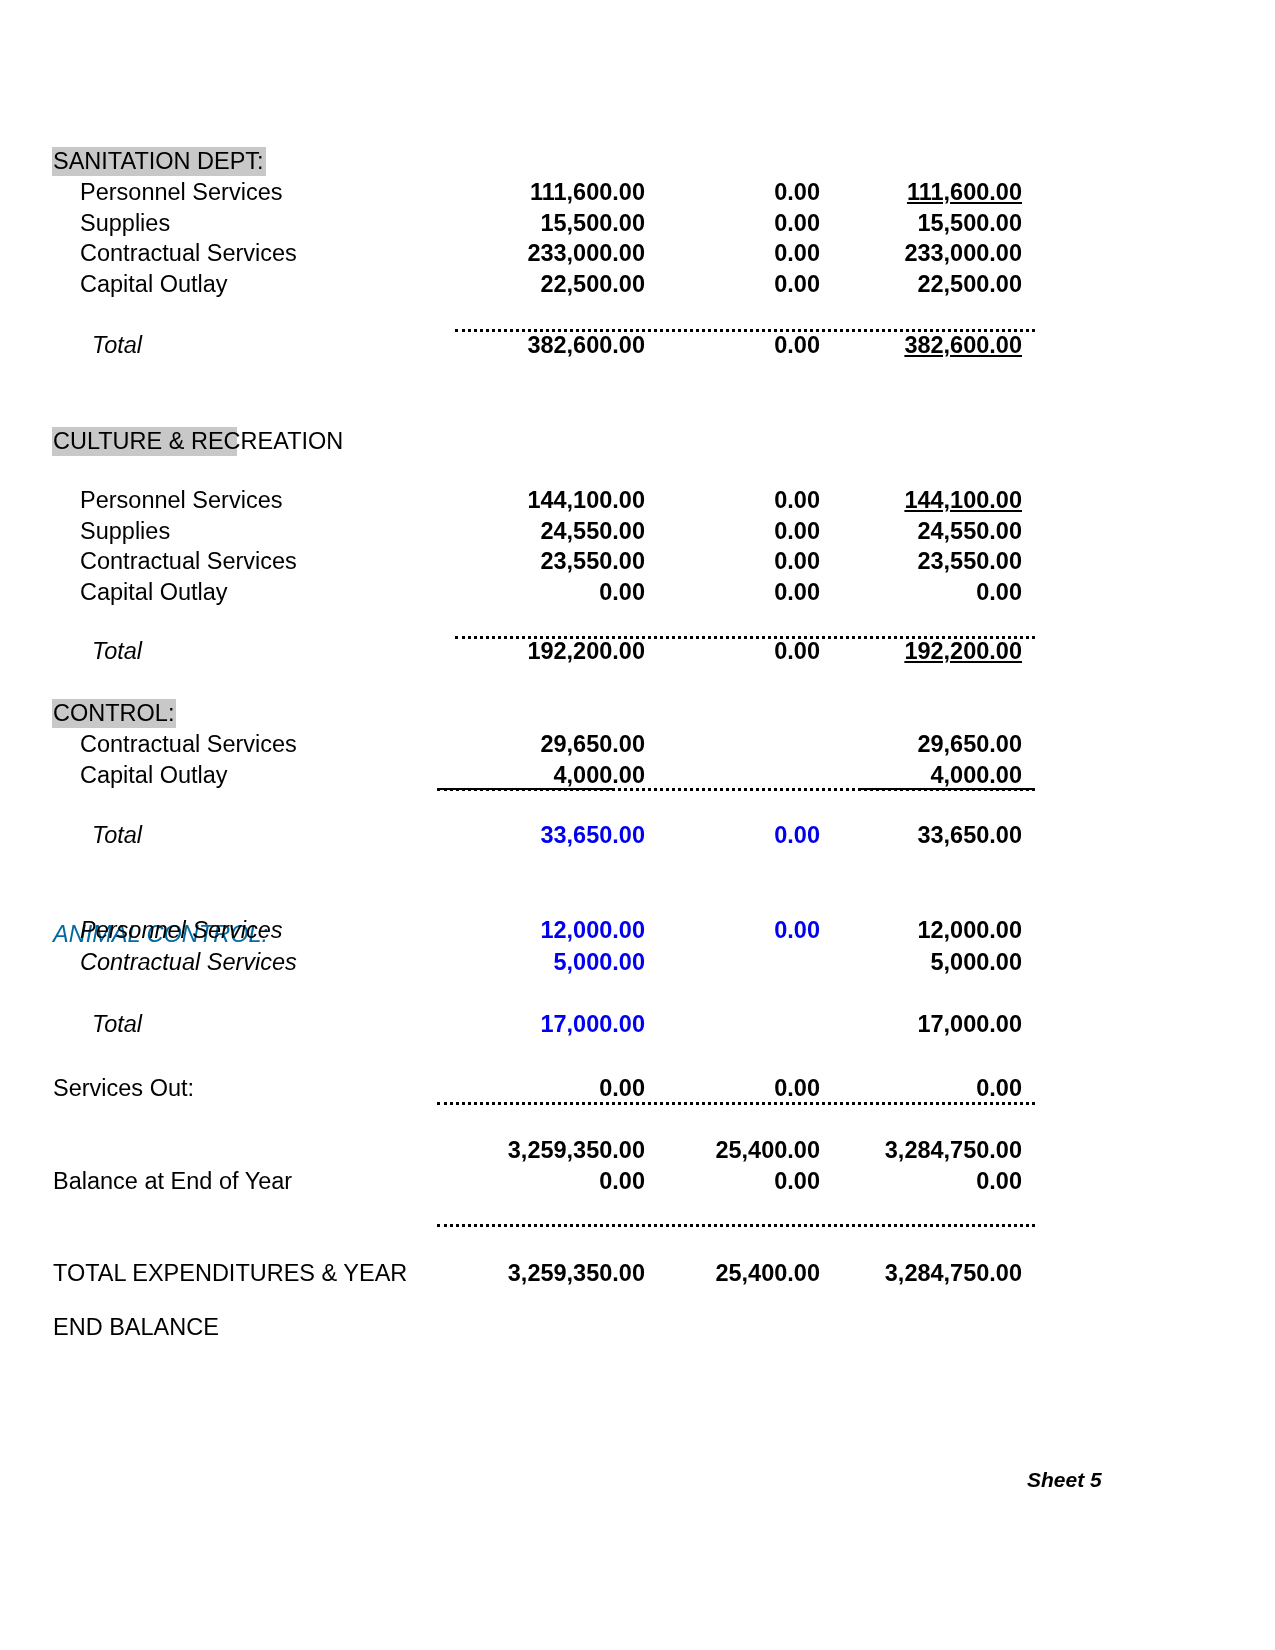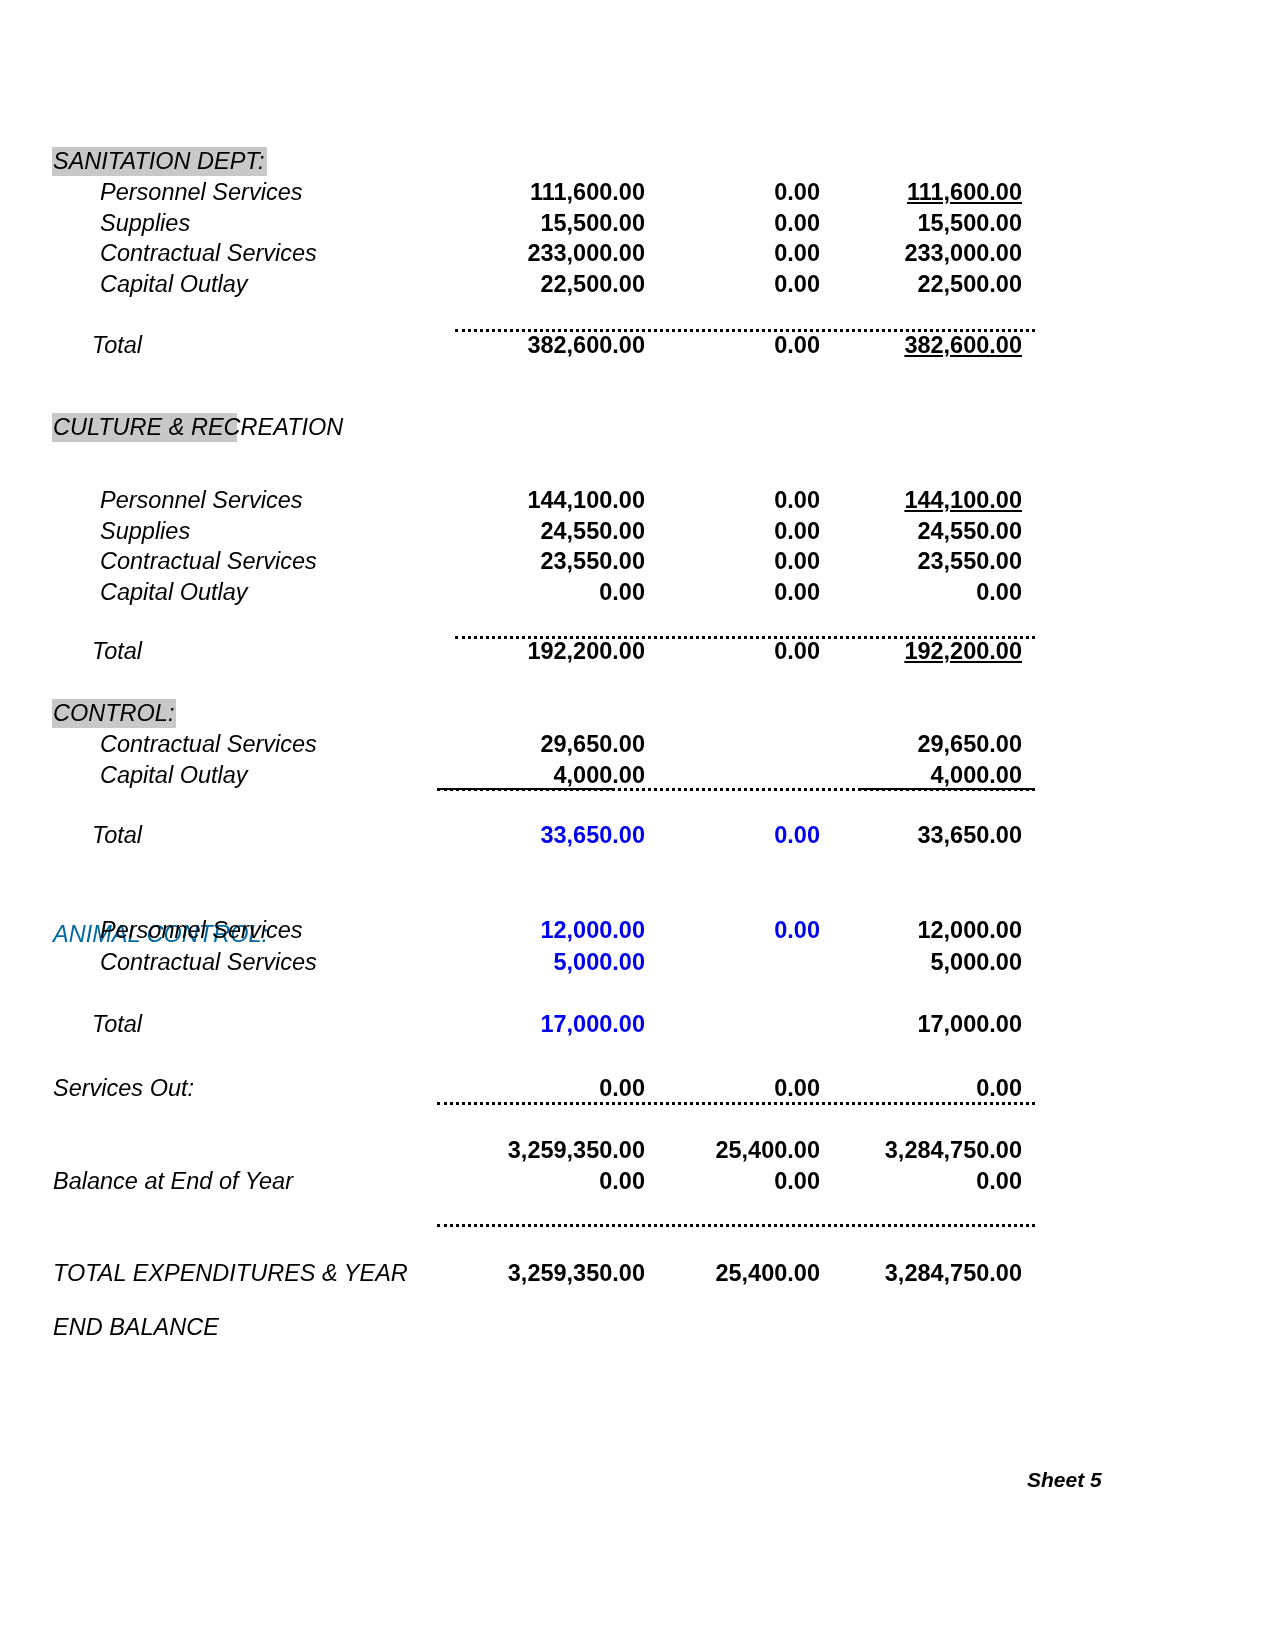--- a/index.html
+++ b/index.html
@@ -31,23 +31,22 @@
     width: 1275px;
     height: 30px;
   }
   .label {
     position: absolute;
     left: 53px;
     top: 0;
     font-size: 23.5px;
     line-height: 30px;
     white-space: nowrap;
-    font-style: italic;
-  }
-  .label.indent { left: 100px; }
+  }
+  .label.indent { left: 80px; }
   .label.indent2 { left: 92px; text-align: right; }
 
   .hl {                 
     background: #c8c8c8;
     padding: 1px 2px 2px 1px;
     margin-left: -1px;
   }
   .hl-partial {
     background: linear-gradient(to right, #c8c8c8 0%, #c8c8c8 63%, transparent 63%, transparent 100%);
     padding: 1px 2px 2px 1px;
@@ -128,21 +127,21 @@
   </div>
 
   <div class="sep-dot" style="left:455px; top:329px; width:580px;"></div>
   <div class="row" style="top:330px">
     <div class="label indent2 italic">Total</div>
     <div class="num c1">382,600.00</div>
     <div class="num c2">0.00</div>
     <div class="num c3 u-single">382,600.00</div>
   </div>
 
-  <div class="row" style="top:412px">
+  <div class="row" style="top:426px">
     <div class="label"><span class="hl-partial">CULTURE &amp; RECREATION</span></div>
   </div>
 
   <div class="row" style="top:485px">
     <div class="label indent">Personnel Services</div>
     <div class="num c1">144,100.00</div>
     <div class="num c2">0.00</div>
     <div class="num c3 u-single">144,100.00</div>
   </div>
   <div class="row" style="top:516px">

